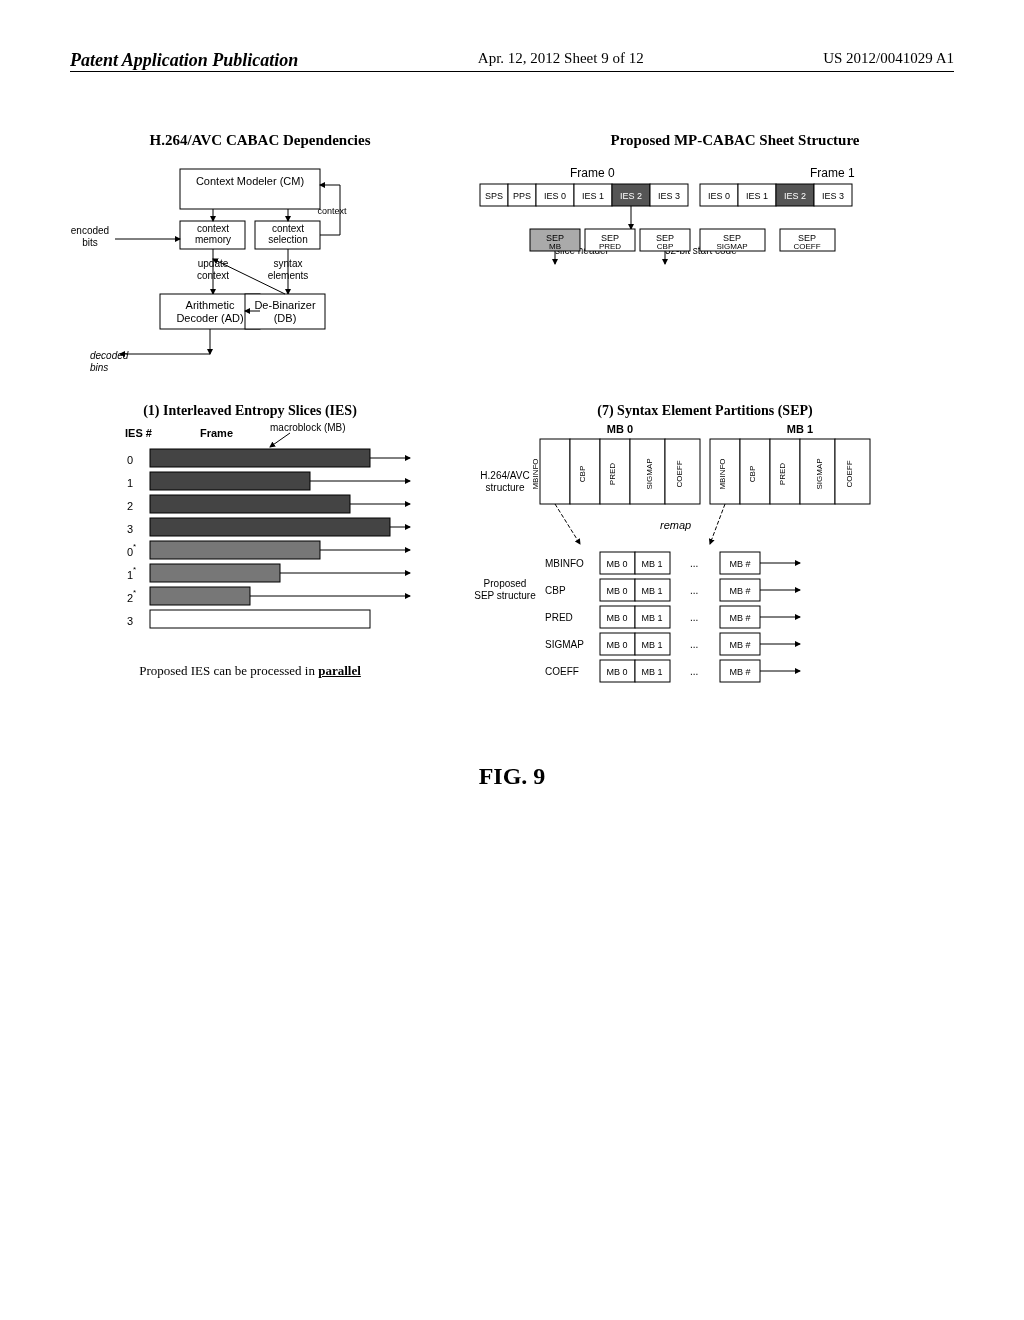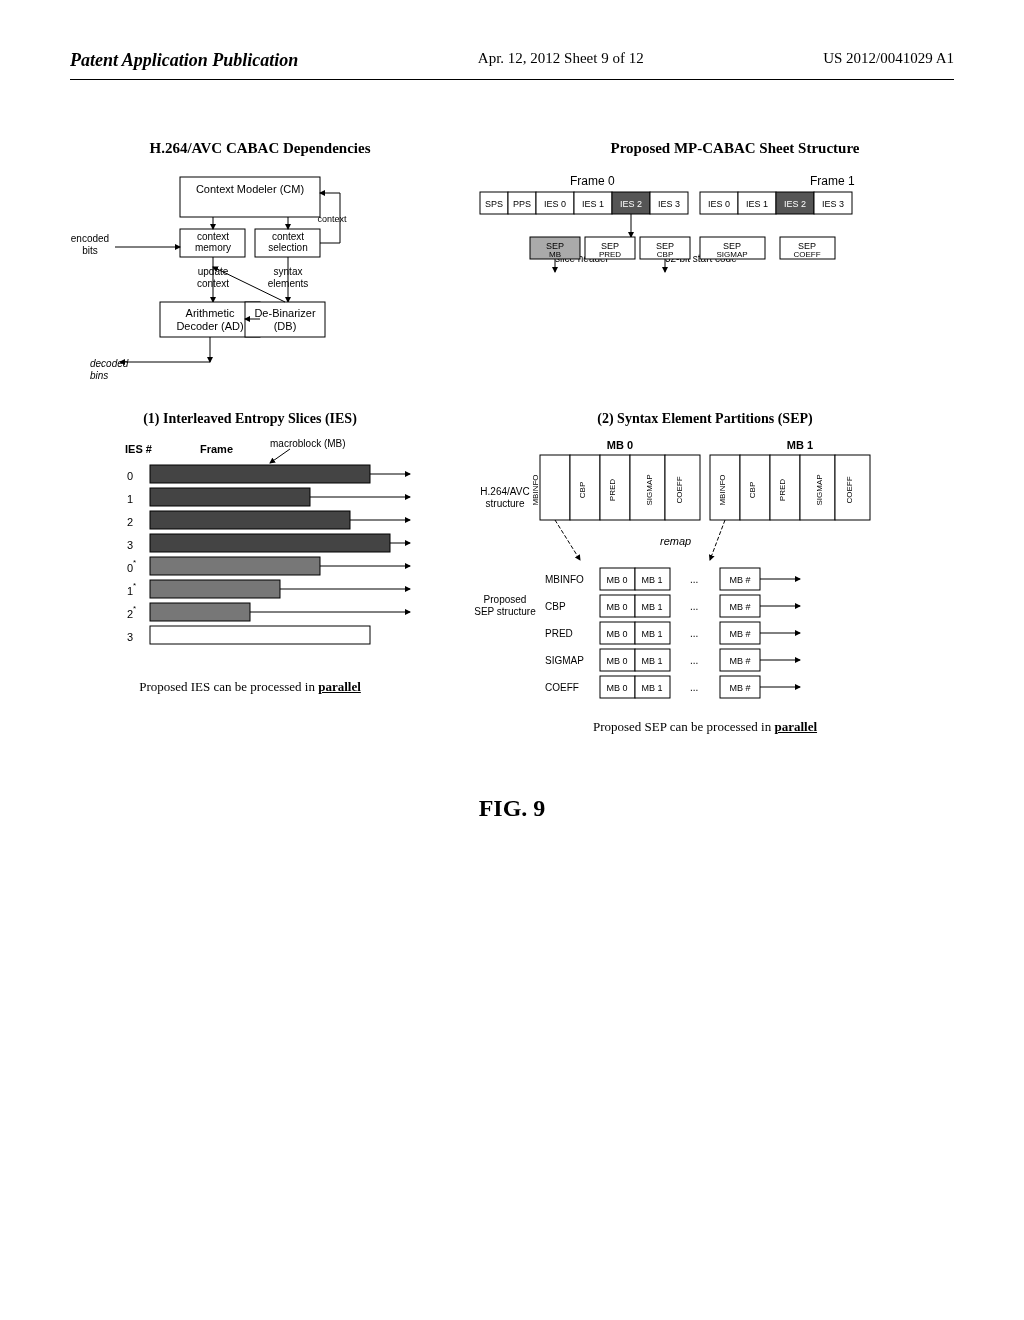--- a/index.html
+++ b/index.html
@@ -17,21 +17,20 @@
       height: 1320px;
       padding: 50px 70px 50px 70px;
       position: relative;
     }
 
     .header {
       display: flex;
       justify-content: space-between;
       align-items: flex-start;
       border-bottom: 1px solid #000;
-      padding-bottom: 8px;
       margin-bottom: 20px;
     }
 
     .header-left {
       font-size: 18px;
       font-weight: bold;
       font-style: italic;
     }
 
     .header-center {
@@ -90,21 +89,20 @@
     }
 
     .sep-section {
       flex: 1;
     }
 
     .section-title {
       font-size: 14px;
       font-weight: bold;
       text-align: center;
-      margin-bottom: 8px;
     }
 
     .fig-label {
       font-size: 24px;
       font-weight: bold;
       text-align: center;
       margin-top: 60px;
     }
 
     svg {
@@ -325,21 +323,21 @@
 
           <text x="60" y="206" font-size="11" font-family="Arial" text-anchor="middle">3</text>
           <rect x="80" y="191" width="220" height="18" fill="none" stroke="black" stroke-width="1"></rect>
         </svg>
         <div class="caption-text">
           Proposed IES can be processed in <u>parallel</u>
         </div>
       </div>
 
       <div class="sep-section">
-        <div class="section-title">(2) Syntax Element Partitions (SEP)</div>
+        <div class="section-title">(7) Syntax Element Partitions (SEP)</div>
         <svg width="530" height="280">
           <defs>
             <marker id="arrow4" markerWidth="6" markerHeight="6" refX="5" refY="3" orient="auto">
               <path d="M0,0 L0,6 L6,3 z" fill="black"></path>
             </marker>
           </defs>
 
           <text x="180" y="14" font-size="11" font-family="Arial" font-weight="bold" text-anchor="middle">MB 0</text>
           <text x="360" y="14" font-size="11" font-family="Arial" font-weight="bold" text-anchor="middle">MB 1</text>
 
@@ -427,23 +425,20 @@
           <text x="105" y="256" font-size="10" font-family="Arial">COEFF</text>
           <rect x="160" y="241" width="35" height="22" fill="white" stroke="black" stroke-width="1"></rect>
           <text x="177" y="256" font-size="9" font-family="Arial" text-anchor="middle">MB 0</text>
           <rect x="195" y="241" width="35" height="22" fill="white" stroke="black" stroke-width="1"></rect>
           <text x="212" y="256" font-size="9" font-family="Arial" text-anchor="middle">MB 1</text>
           <text x="250" y="256" font-size="10" font-family="Arial">...</text>
           <rect x="280" y="241" width="40" height="22" fill="white" stroke="black" stroke-width="1"></rect>
           <text x="300" y="256" font-size="9" font-family="Arial" text-anchor="middle">MB #</text>
           <line x1="320" y1="252" x2="360" y2="252" stroke="black" stroke-width="1" marker-end="url(#arrow4)"></line>
         </svg>
-        <div class="caption-text">
-          Proposed SEP can be processed in <u>parallel</u>
-        </div>
       </div>
 
     </div>
 
     <div class="fig-label">FIG. 9</div>
 
   </div>
 </div>
 
 </body></html>

